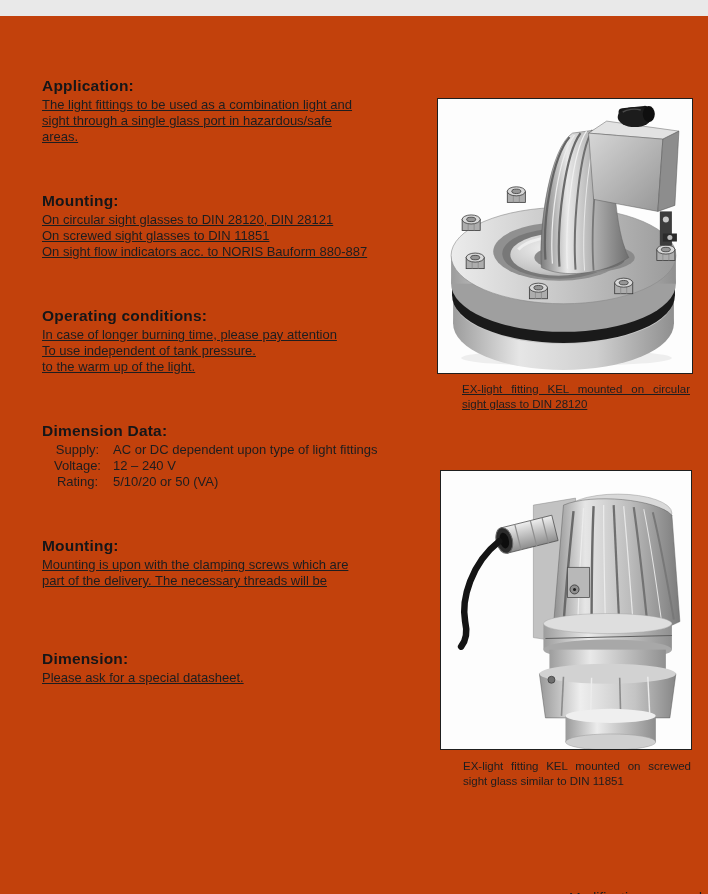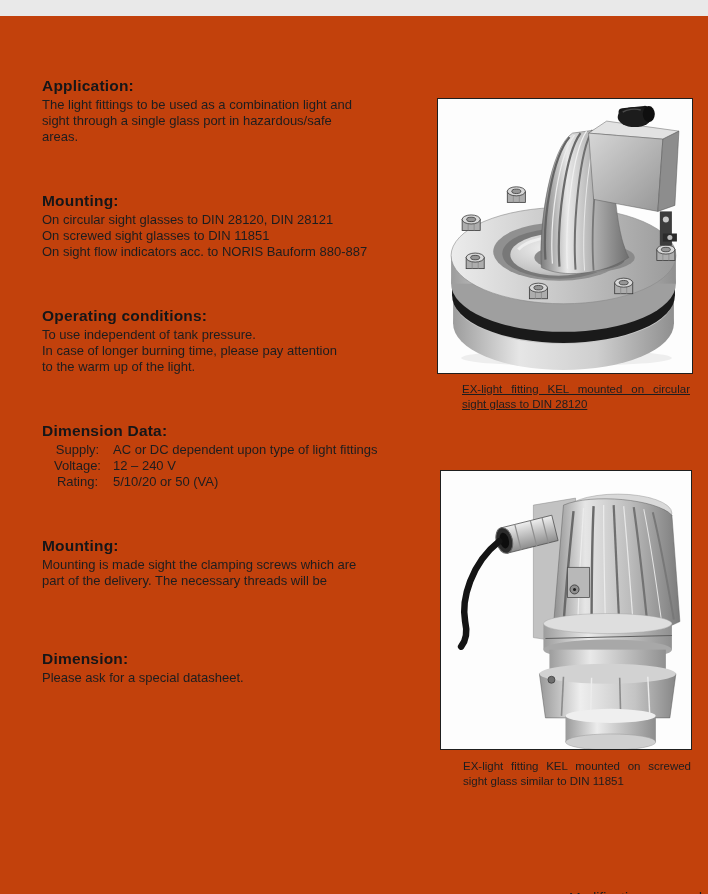--- a/index.html
+++ b/index.html
@@ -11,21 +11,21 @@
     font-family:"Liberation Sans","DejaVu Sans",sans-serif;
     color:#1d1d1f;
     overflow:hidden;
   }
   .sec { position:absolute; left:42px; width:398px; }
   .sec h2 {
     margin:0 0 2px 0;
     font-size:15.5px; line-height:18px; font-weight:bold;
     letter-spacing:0.2px; color:#161618;
   }
-  .ln { font-size:13px; line-height:16px; white-space:nowrap; }
+  .ln { font-size:13px; line-height:16px; white-space:nowrap;text-decoration:underline; }
   .erow { display:flex; font-size:13px; line-height:16px; }
   .erow .lbl { width:71px; flex:0 0 71px;text-align:center; }
   .erow .val { white-space:nowrap; }
 
   .fig {
     position:absolute; box-sizing:border-box;
     border:1.5px solid #1f1f1f; background:#fdfdfd;
   }
   .fig svg { display:block; width:100%; height:100%; }
   .fig1 { left:437px; top:82px;  width:256px; height:276px; }
@@ -52,22 +52,22 @@
 
   <section class="sec" style="top:176px">
     <h2>Mounting:</h2>
     <div class="ln">On circular sight glasses to DIN 28120, DIN 28121</div>
     <div class="ln">On screwed sight glasses to DIN 11851</div>
     <div class="ln">On sight flow indicators acc. to NORIS Bauform 880-887</div>
   </section>
 
   <section class="sec" style="top:291px">
     <h2>Operating conditions:</h2>
+    <div class="ln">In case of longer burning time, please pay attention</div>
     <div class="ln">To use independent of tank pressure.</div>
-    <div class="ln">In case of longer burning time, please pay attention</div>
     <div class="ln">to the warm up of the light.</div>
   </section>
 
   <section class="sec" style="top:406px">
     <h2>Dimension Data:</h2>
     <div class="erow">
       <span class="lbl">Supply:</span>
       <span class="val">AC or DC dependent upon type of light fittings</span>
     </div>
     <div class="erow">
@@ -75,21 +75,21 @@
       <span class="val">12 – 240 V</span>
     </div>
     <div class="erow">
       <span class="lbl">Rating:</span>
       <span class="val">5/10/20 or 50 (VA)</span>
     </div>
   </section>
 
   <section class="sec" style="top:521px">
     <h2>Mounting:</h2>
-    <div class="ln">Mounting is made sight the clamping screws which are</div>
+    <div class="ln">Mounting is upon with the clamping screws which are</div>
     <div class="ln">part of the delivery. The necessary threads will be</div>
   </section>
 
   <section class="sec" style="top:634px">
     <h2>Dimension:</h2>
     <div class="ln">Please ask for a special datasheet.</div>
   </section>
 
   <div class="fig fig1">
     <svg viewBox="0 0 253 273" aria-hidden="true">

